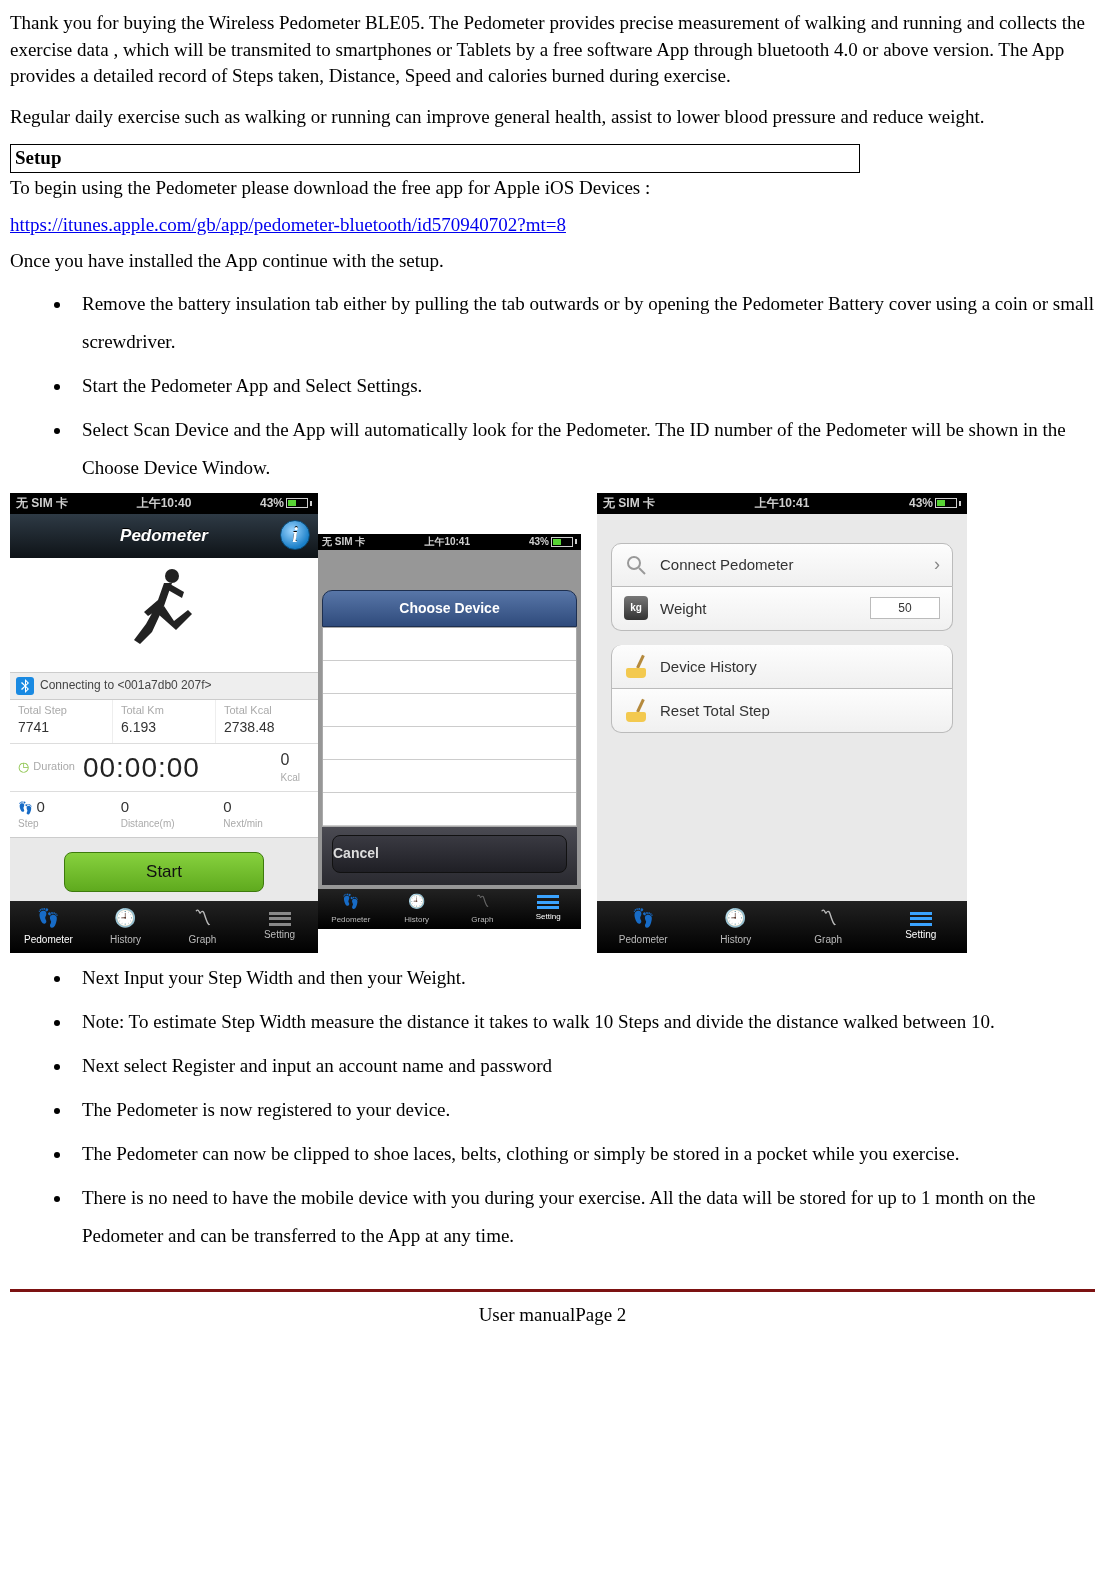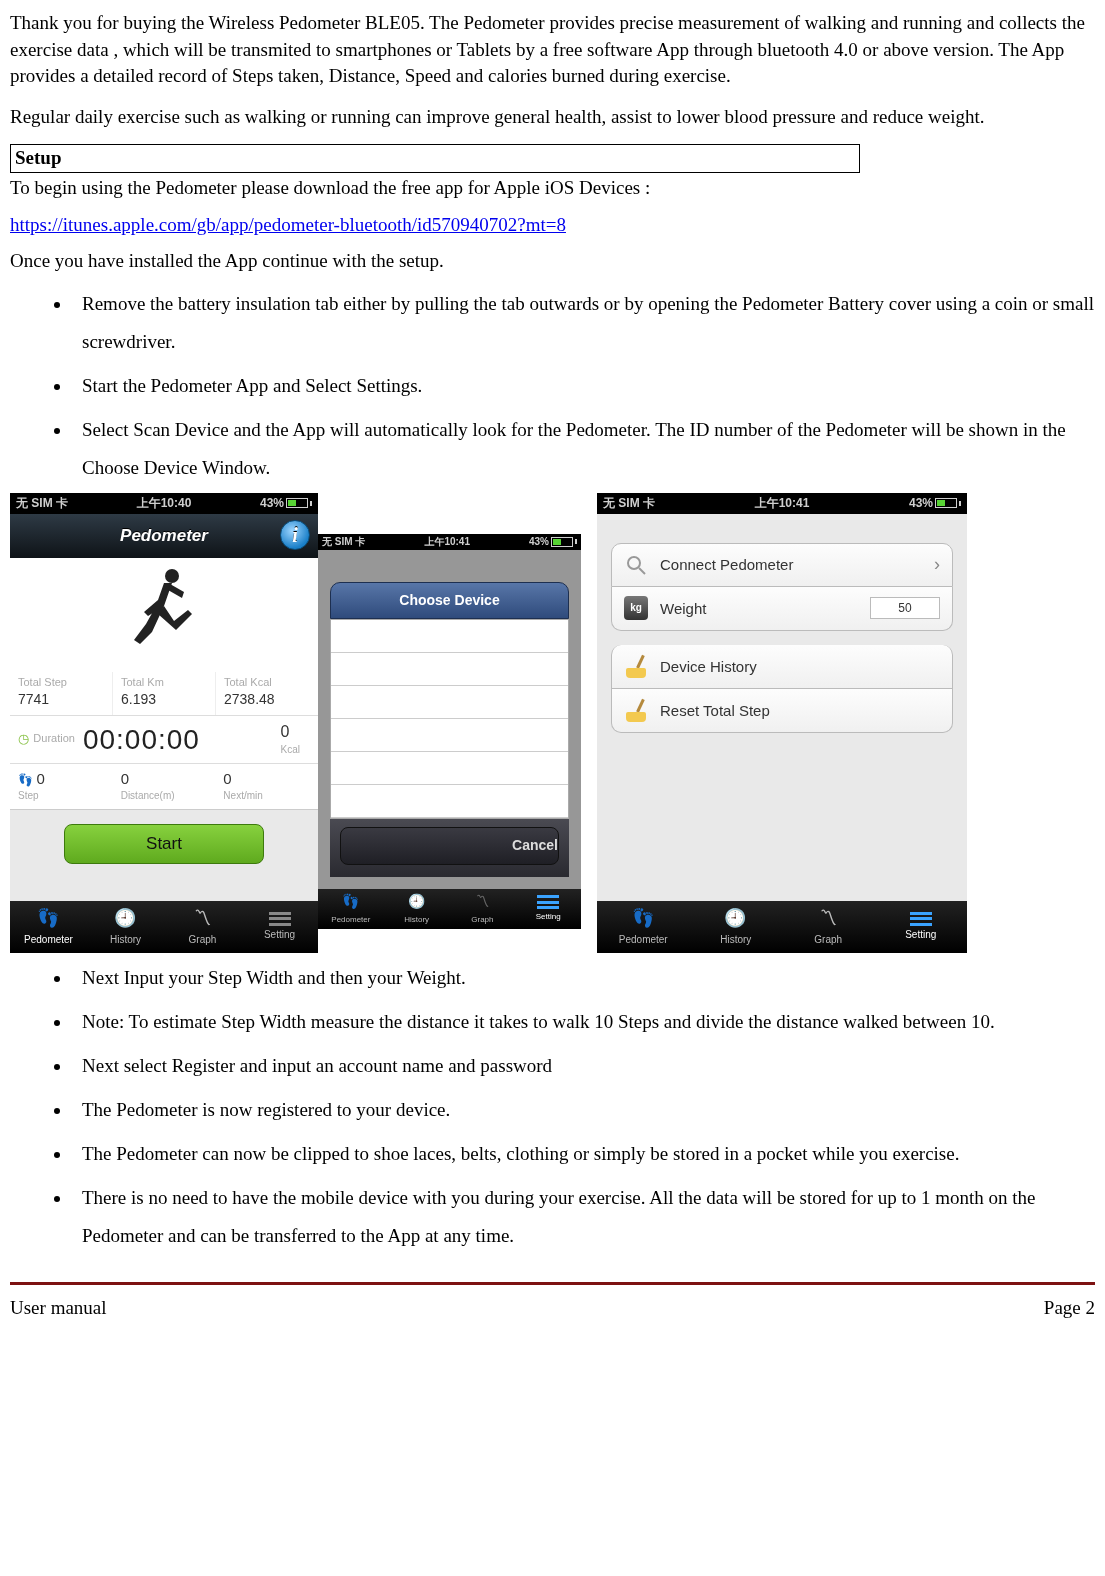--- a/index.html
+++ b/index.html
@@ -164,42 +164,42 @@
   
   .tabbar-b { height:40px; }
   .tabbar-b .tab{ font-size:8px; }
   .tabbar-b .ticon{ font-size:14px; color:#666;}
   .modal-overlay{
     position:absolute; left:0; right:0; bottom:40px; top:16px;
     background: rgba(0,0,0,0.35);
     display:flex; flex-direction:column; justify-content:flex-end;
   }
   .modal-sheet{
-    margin:12px; background:transparent;
+    margin:4px; background:transparent;
   }
   .modal-head{
     background:linear-gradient(#5876a8,#2f4b7c);
     color:#fff; text-align:center; font-weight:bold; padding:8px 0;
     border-top-left-radius:10px; border-top-right-radius:10px;
     border:1px solid #1d2f50; font-size:14px;
   }
   .modal-list{
     background:#fff; height:200px; border:1px solid #aaa;
   }
   .modal-list .mrow{
     height:33px; border-bottom:1px solid #ccc;
   }
   .modal-cancelbar{
     background:linear-gradient(#4a4a52,#2a2a30);
     padding:8px 10px 12px 10px;
   }
   .modal-cancel-btn{
     background:linear-gradient(#3a3a42,#1f1f25);
     border:1px solid #111; border-radius:8px;
-    color:#ddd; text-align:right; padding:8px 0; font-weight:bold; font-size:14px;
+    color:#ddd; text-align:left; padding:8px 0; font-weight:bold; font-size:14px;
   }
 
   
   .settings-area{
     position:absolute; top:50px; left:14px; right:14px;
   }
   .set-row{
     background:linear-gradient(#fdfdfd,#f0f0f0);
     border:1px solid #bbb; height:44px;
     display:flex; align-items:center; padding:0 12px 0 10px;
@@ -235,22 +235,22 @@
     content:""; position:absolute; left:12px; top:0; width:3px; height:14px;
     background:#b58a3d; transform:rotate(25deg); transform-origin:bottom;
   }
   .broom-icon::after{
     content:""; position:absolute; left:2px; bottom:0; width:20px; height:10px;
     background:#f3c94f; border-radius:2px 2px 4px 4px;
   }
 
   .footer-line{
     border-top:3px solid #7c1212;
-    margin-top:27px;
-    display:flex; justify-content:space-between;
+    margin-top:34px;
+    display:flex; justify-content:center;
     padding:10px 0 14px 0;
     font-size:19px;
   }
 </style>
 </head>
 <body>
 
 
 
 <div class="intro-para">Thank you for buying the  Wireless Pedometer BLE05. The Pedometer provides precise measurement of walking and running and collects the exercise data , which will be transmited to smartphones or Tablets by a free software App through bluetooth 4.0 or above version. The App provides a detailed record of Steps taken, Distance, Speed and calories burned during exercise.</div>
@@ -286,20 +286,28 @@
       <span class="info-circle">i</span>
     </div>
     <div class="runner-area">
       <svg class="runner-shape" viewBox="0 0 60 90">
         <circle cx="38" cy="10" r="7" fill="#222"></circle>
         <path d="M38 17 L30 40 L14 50 L10 46 L24 34 L30 17 Z" fill="#222"></path>
         <path d="M30 40 L40 55 L54 44 L58 48 L42 64 L24 48 Z" fill="#222"></path>
         <path d="M30 40 L18 66 L6 78 L0 74 L12 58 L22 40 Z" fill="#222"></path>
         <path d="M36 18 L50 26 L48 32 L34 24 Z" fill="#222"></path>
       </svg>
+    </div>
+    <div class="connecting-row">
+      <span class="bt-icon">
+        <svg width="10" height="14" viewBox="0 0 10 14">
+            <path d="M5 0 L9 4 L6 7 L9 10 L5 14 L5 8 L2 11 L1 10 L4.5 7 L1 4 L2 3 L5 6 Z M6 2.5 L6 5.5 L7.5 4 Z M6 8.5 L6 11.5 L7.5 10 Z" fill="#fff"></path>
+          </svg>
+      </span>
+      <span>Connecting to &lt;001a7db0 207f&gt;</span>
     </div>
     <div class="totals-row">
       <div class="cell">
         <div class="tl">Total Step</div>
         <div class="tv">7741</div>
       </div>
       <div class="cell">
         <div class="tl">Total Km</div>
         <div class="tv">6.193</div>
       </div>

